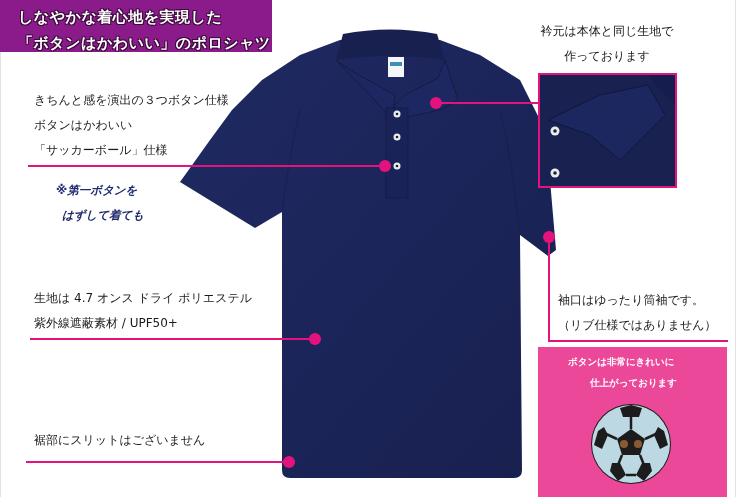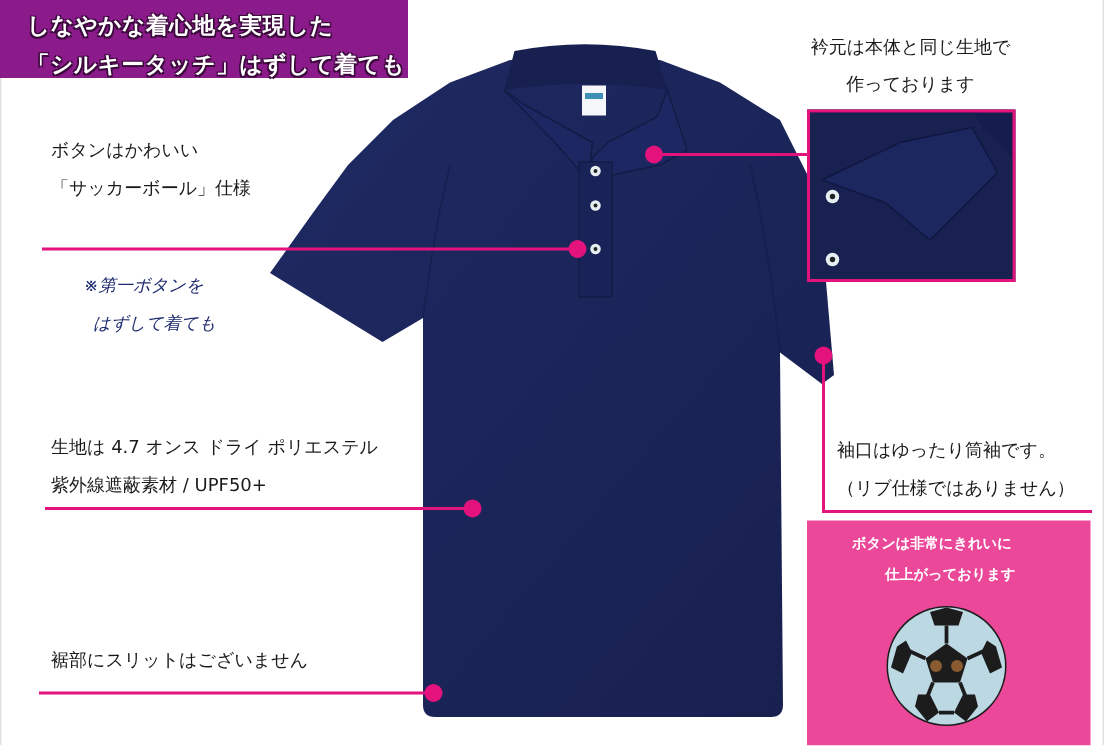--- a/index.html
+++ b/index.html
@@ -15,21 +15,21 @@
     position: absolute; left: 0; top: 0; width: 272px; height: 52px;
     background: #8b1a8b;
     color: #ffffff; font-weight: bold; font-size: 15px; line-height: 26px;
     padding: 4px 0 0 18px; box-sizing: border-box;
     text-shadow: 1px 1px 0 #3a0a3a, -1px -1px 0 #3a0a3a, 1px -1px 0 #3a0a3a, -1px 1px 0 #3a0a3a;
     letter-spacing: 0.5px;
   }
   .title-banner div { white-space: nowrap; }
   .shirt { position: absolute; left: 0; top: 0; }
   .note { position: absolute; font-size: 12px; line-height: 25px; white-space: nowrap; color: #1a1a1a; }
-  .note-bold { position: absolute; font-size: 11.5px; line-height: 25px; font-weight: normal; font-style: italic; color: #1d2a6e; white-space: nowrap; }
+  .note-bold { position: absolute; font-size: 11.5px; line-height: 25px; font-weight: bold; font-style: italic; color: #1d2a6e; white-space: nowrap; }
   .pline { position: absolute; background: #e4127d; }
   .dot { position: absolute; width: 12px; height: 12px; border-radius: 50%; background: #e4127d; }
   .zoom-box {
     position: absolute; left: 538px; top: 73px; width: 139px; height: 115px;
     border: 2px solid #e4127d; box-sizing: border-box; background: #141d4d; overflow: hidden;
   }
   .ball-box {
     position: absolute; left: 538px; top: 347px; width: 189px; height: 150px;
     background: #ec4899;
   }
@@ -73,24 +73,25 @@
     <circle cx="397" cy="137" r="1.3"></circle>
     <circle cx="397" cy="166" r="1.3"></circle>
   </g>
 
   <path d="M 282 212 Q 290 150 300 110" stroke="#141b45" stroke-width="1" fill="none" opacity="0.6"></path>
   <path d="M 520 235 Q 512 160 500 110" stroke="#141b45" stroke-width="1" fill="none" opacity="0.6"></path>
 </svg>
 
 <div class="title-banner">
   <div>しなやかな着心地を実現した</div>
-  <div>「シルキータッチ」はずして着ても</div>
+  <div>「ボタンはかわいい」のポロシャツ</div>
 </div>
 
 <div class="note" style="left:34px; top:88px;">
+  <div>きちんと感を演出の３つボタン仕様</div>
   <div>ボタンはかわいい</div>
   <div>「サッカーボール」仕様</div>
 </div>
 <div class="pline" style="left:28px; top:165px; width:360px; height:2px;"></div>
 <div class="dot" style="left:379px; top:160px;"></div>
 
 <div class="note-bold" style="left:56px; top:178px;">
   <div>※第一ボタンを</div>
   <div style="padding-left:6px;">はずして着ても</div>
 </div>

